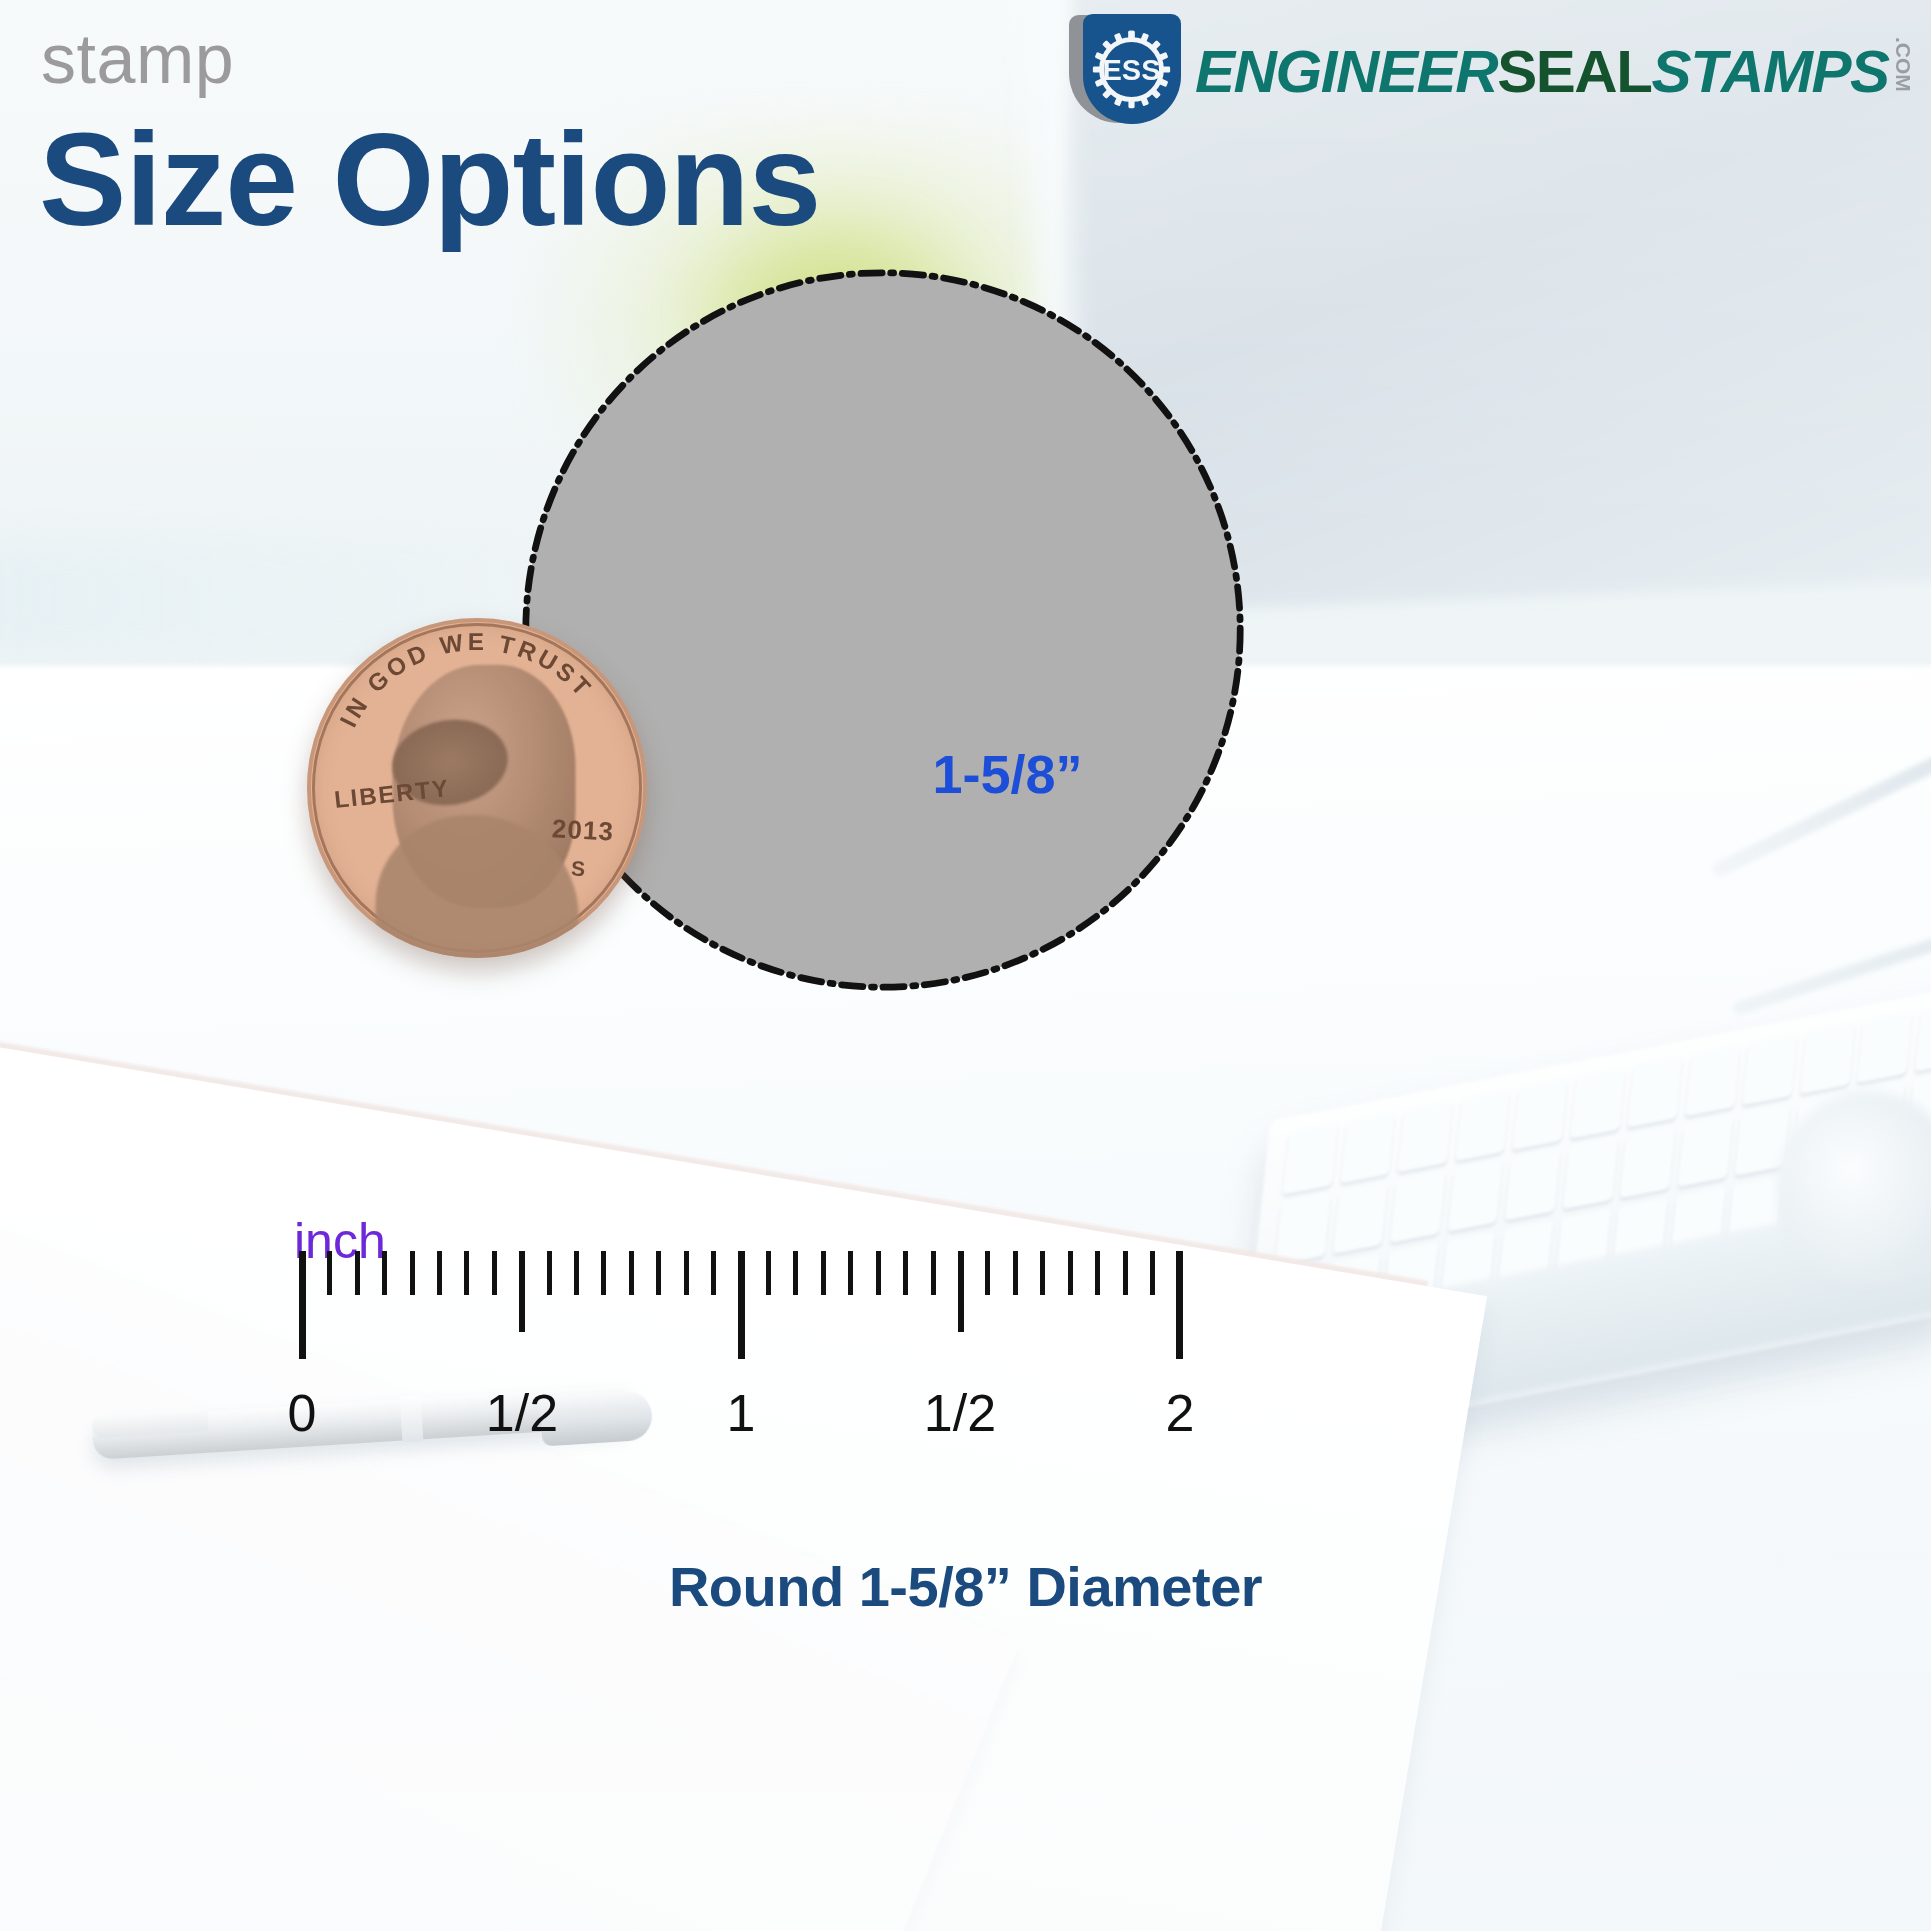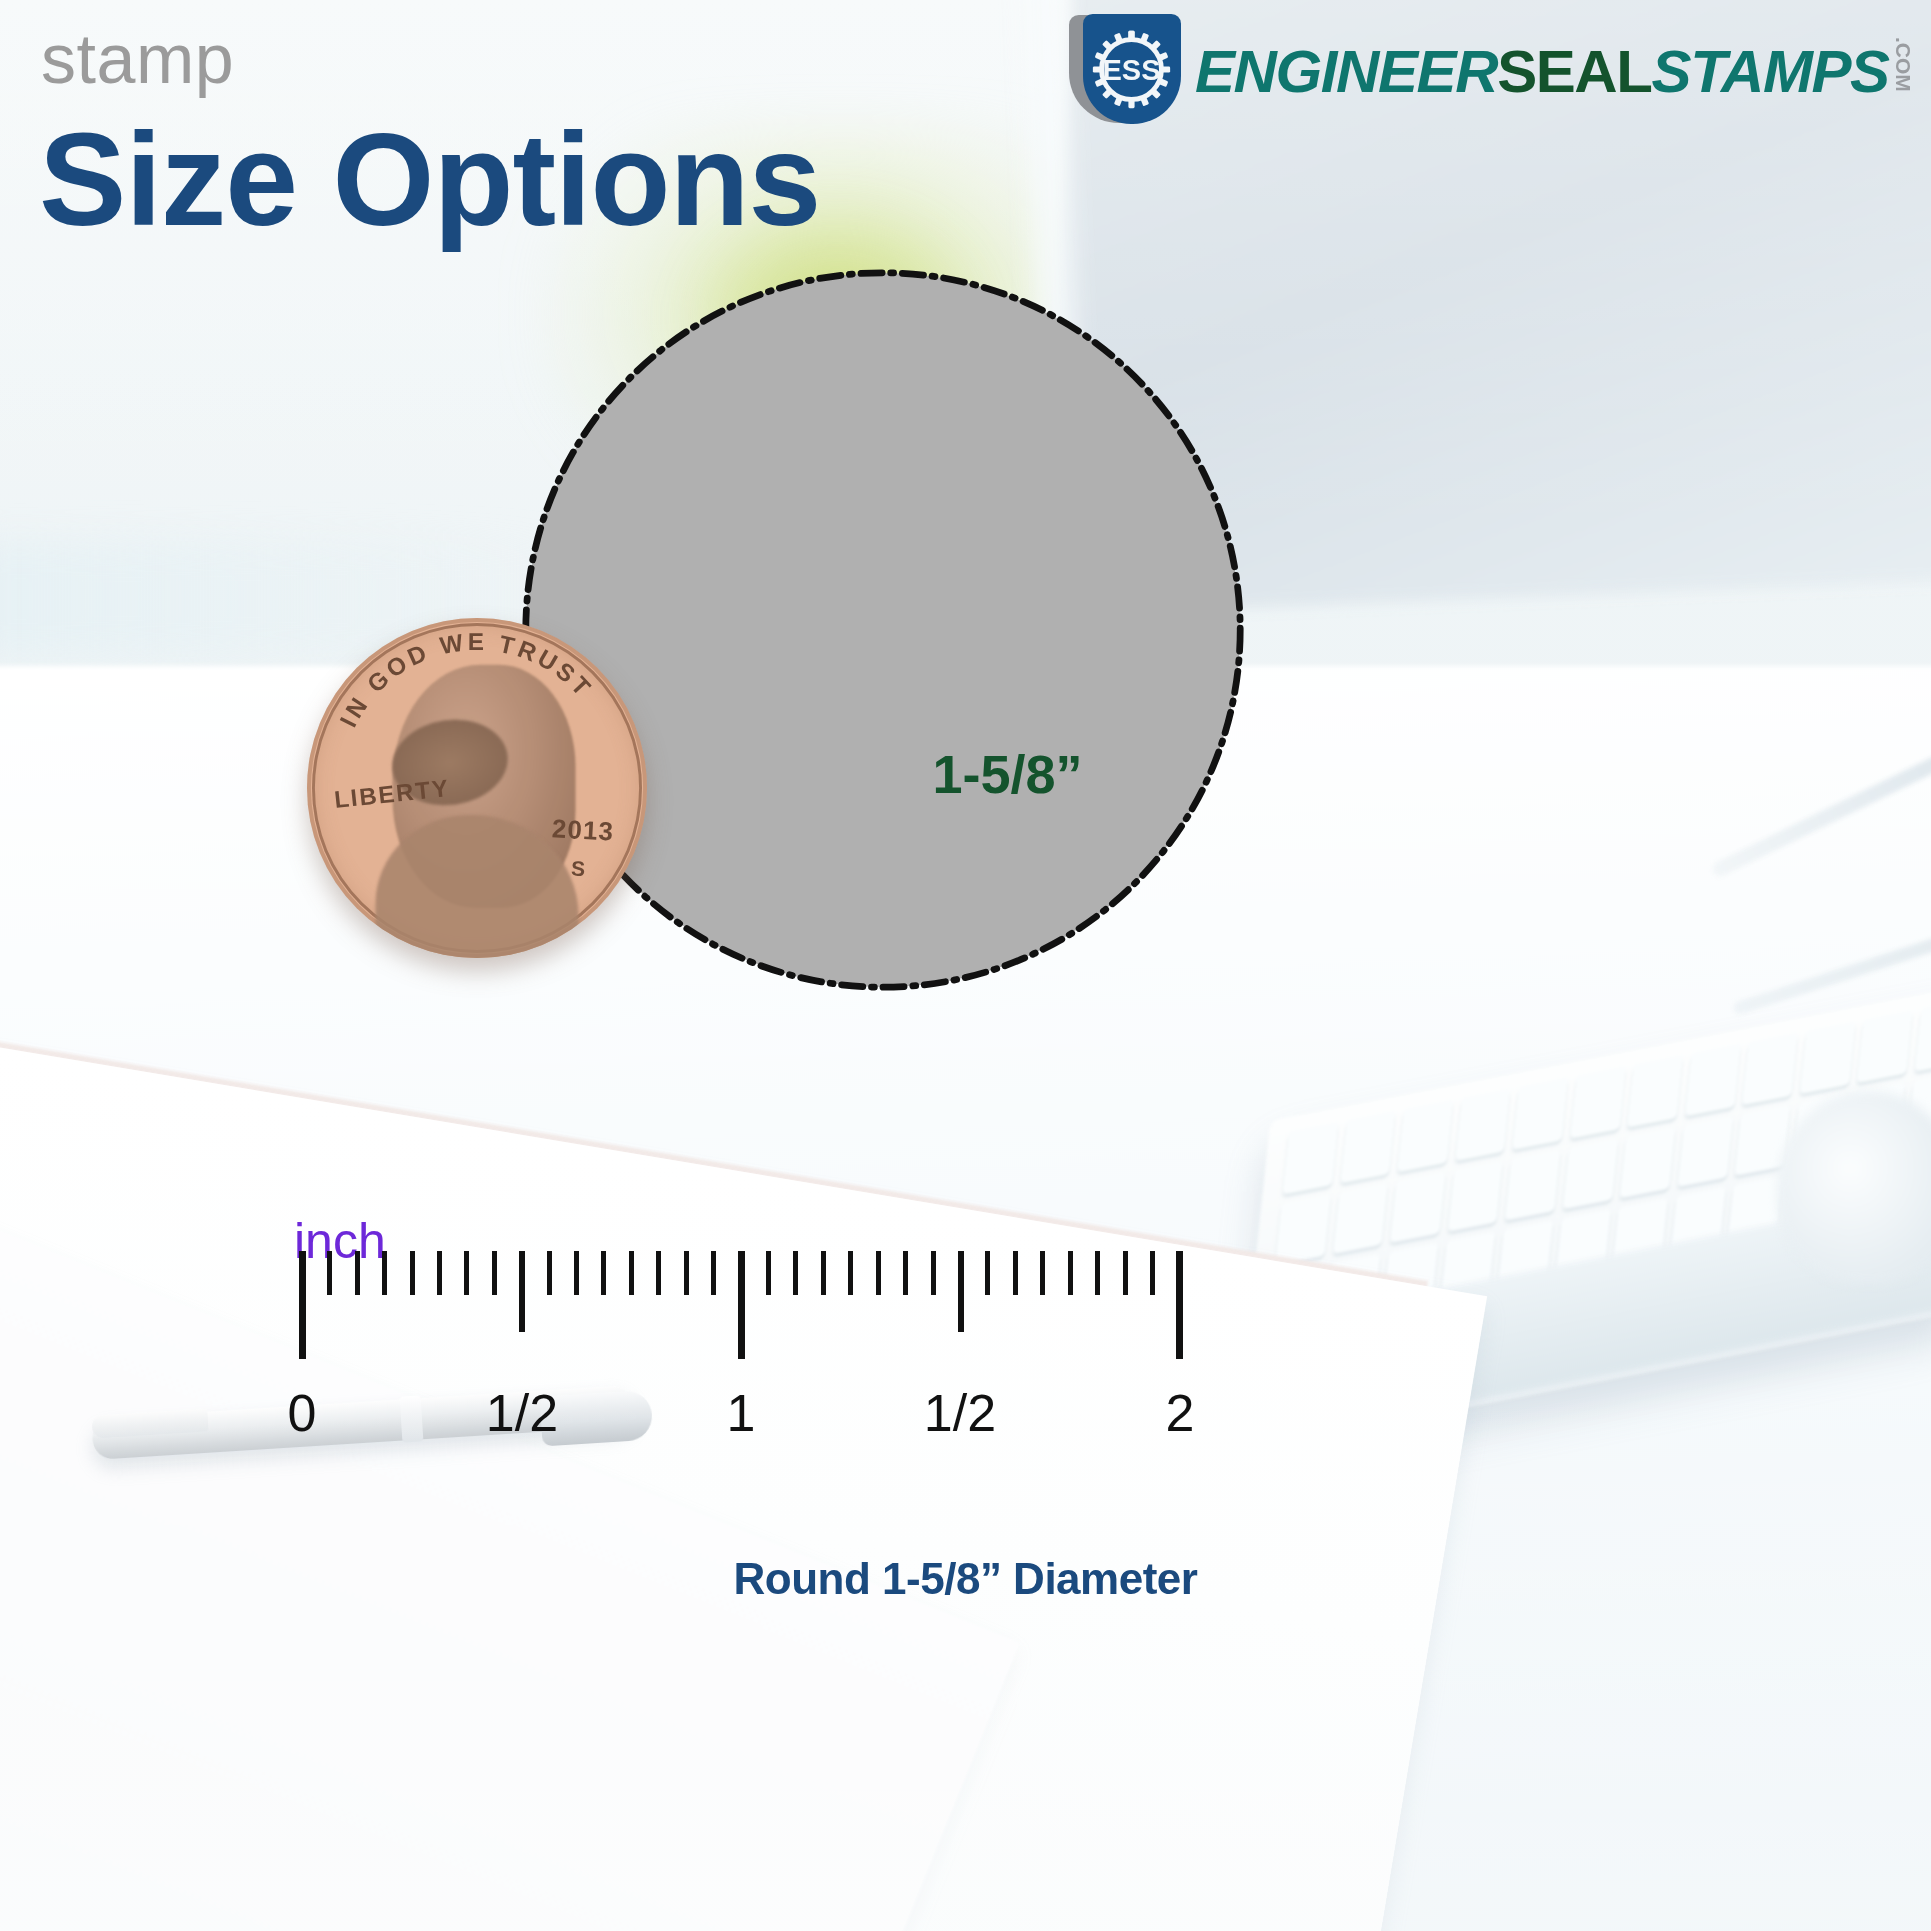--- a/index.html
+++ b/index.html
@@ -197,21 +197,21 @@
   .circle{
     position:absolute;left:526px;top:273px;width:714px;height:714px;
     border-radius:50%;
     background:#b0b0b0;
     box-sizing:border-box;
   }
   .circle svg{position:absolute;left:-5.8px;top:-5.8px;}
   .circle-label{
     position:absolute;left:526px;top:273px;width:714px;height:714px;
     display:flex;flex-direction:column;align-items:center;justify-content:center;
-    color:#14532d;font-weight:bold;font-size:54px;line-height:1.22;
+    color:#1d4ed8;font-weight:bold;font-size:54px;line-height:1.22;
     padding-left:249px;box-sizing:border-box;text-align:center;
     padding-top:290px;
   }
 
   
   .penny{
     position:absolute;left:307px;top:618px;width:340px;height:340px;
     border-radius:50%;
     background:
       radial-gradient(circle at 38% 30%, #f6d9c4 0%, #eec4a9 32%, #e0ab8b 58%, #c98f6e 82%, #a9able 100%);
@@ -272,21 +272,21 @@
   }
   .tick{position:absolute;background:#111;}
   .lbl{
     position:absolute;font-size:52px;color:#111;
     font-family:"Liberation Sans", sans-serif;transform:translateX(-50%);
   }
 
   
   .caption{
     position:absolute;left:0;top:1554px;width:1931px;text-align:center;
-    font-size:44px;font-weight:bold;color:#1b4a7e;letter-spacing:-0.5px;
+    font-size:56px;font-weight:bold;color:#1b4a7e;letter-spacing:-0.5px;
   }
 </style>
 </head>
 <body>
 
 <div id="stage">
 
   <div class="bg">
     <div class="bg-base"></div>
     <div class="bg-band2"></div>

